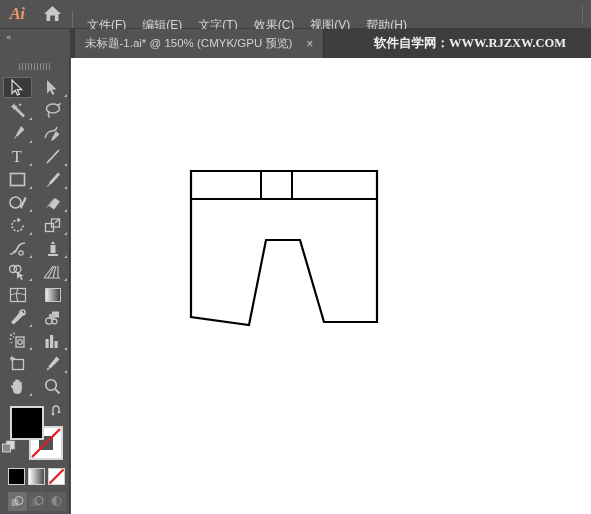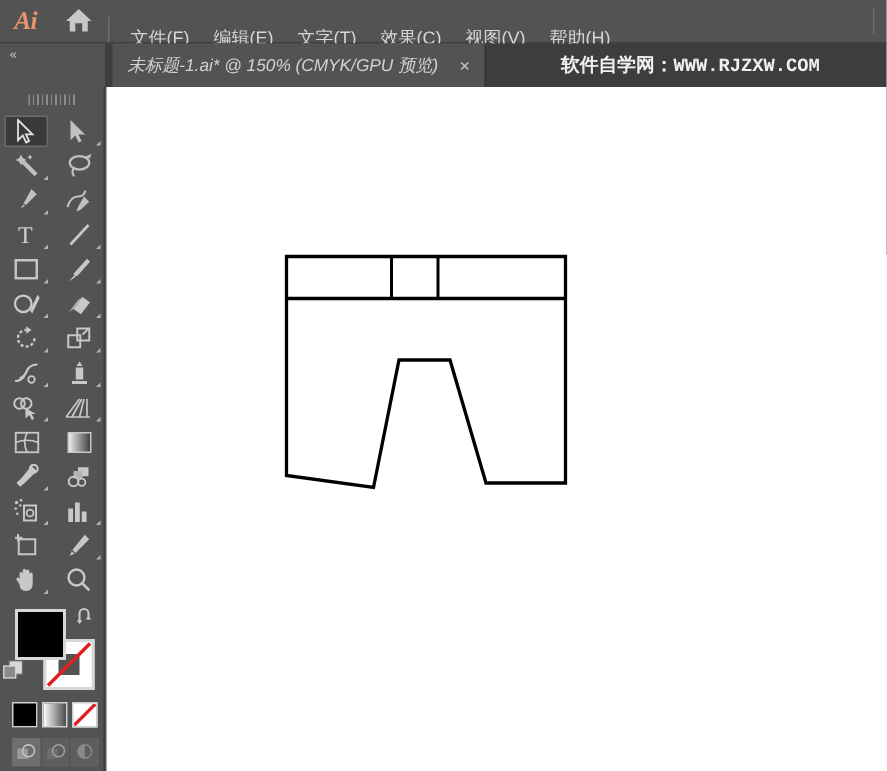--- a/index.html
+++ b/index.html
@@ -45,32 +45,32 @@
   .tabbar-leftzone {
     position:absolute; left:0; top:0; width:70px; height:29px; background:#535353;
   }
   .collapse-arrows {
     position:absolute; left:6px; top:3px; font-size:9px; color:#c0c0c0; letter-spacing:-1px;
     font-family:"DejaVu Sans",sans-serif;
   }
   .tab {
     position:absolute; left:75px; top:0; height:29px;
     background:#535353; display:flex; align-items:center;
-    padding:0 6px 0 10px; border-right:1px solid #323232;font-style:italic;
+    padding:0 6px 0 10px; border-right:1px solid #323232;
   }
   .tab-title { font-size:11.5px; color:#d2d2d2; white-space:nowrap; }
   .tab-close {
     margin-left:10px; font-size:12px; color:#c8c8c8; line-height:1;
     padding:0 4px; cursor:pointer;
   }
   .watermark {
     position:absolute; left:374px; top:0; height:29px;
     display:flex; align-items:center; font-size:12.5px; color:#f0f0f0;
     font-weight:bold; white-space:nowrap;
-    font-family:Liberation Mono, monospace;
+    font-family:Liberation Serif, serif;
   }
 
   
   .toolpanel {
     position:absolute; left:0; top:58px; width:70px; height:456px;
     background:#535353; border-right:1px solid #3a3a3a;
   }
   .tool-grip {
     height:16px; display:flex; align-items:center; justify-content:center;
   }

